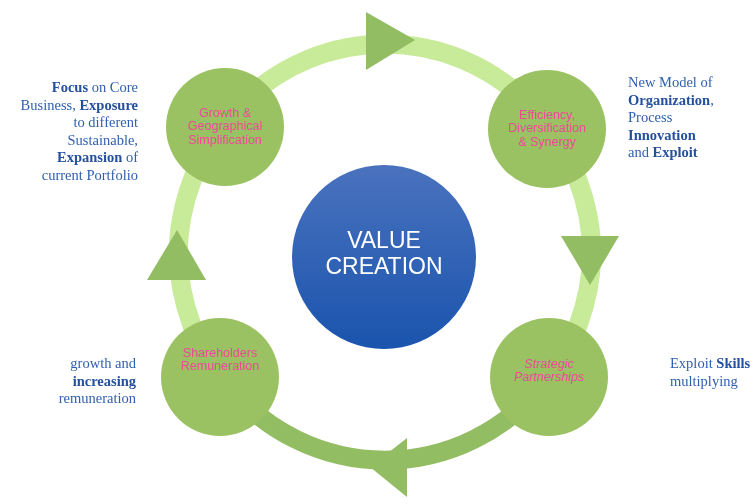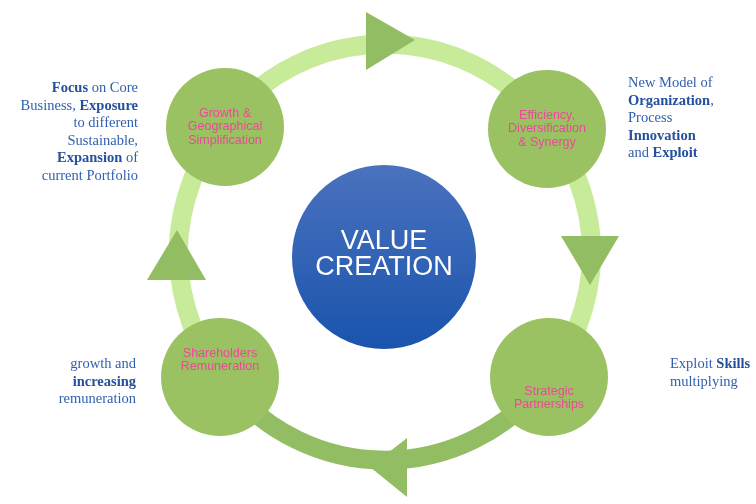--- a/index.html
+++ b/index.html
@@ -5,21 +5,21 @@
   html, body { margin:0; padding:0; background:#ffffff; }
   body { width:756px; height:504px; position:relative; overflow:hidden; }
   #diagram { position:absolute; left:0; top:0; }
   .node-label {
     position:absolute; text-align:center;
     font-family:"Liberation Sans", sans-serif; font-size:12.5px; line-height:13.5px;
     color:#ec4899; display:flex; align-items:center; justify-content:center;
   }
   .center-label {
     position:absolute; text-align:center;
-    font-family:"Liberation Sans", sans-serif; font-size:27px; line-height:26px;
+    font-family:"Liberation Sans", sans-serif; font-size:23px; line-height:26px;
     color:#ffffff; display:flex; align-items:center; justify-content:center;
   }
   .side-text {
     position:absolute;
     font-family:"Liberation Serif", serif; font-size:14.5px; line-height:17.5px;
     color:#2f5fae;
   }
   .side-text b { font-weight:bold; color:#24509e; }
   .right { text-align:left; }
   .left { text-align:right; }
@@ -60,21 +60,21 @@
       <div>Simplification</div>
     </div>
 </div>
 <div class="node-label" style="left:492px;top:102px;width:110px;height:54px;">
   <div>
       <div>Efficiency,</div>
       <div>Diversification</div>
       <div>&amp; Synergy</div>
     </div>
 </div>
-<div class="node-label" style="left:494px;top:378px;width:110px;height:40px;">
+<div class="node-label" style="left:494px;top:351px;width:110px;height:40px;font-style:italic;">
   <div>
       <div>Strategic</div>
       <div>Partnerships</div>
     </div>
 </div>
 <div class="node-label" style="left:165px;top:340px;width:110px;height:40px;">
   <div>
       <div>Shareholders</div>
       <div>Remuneration</div>
     </div>

